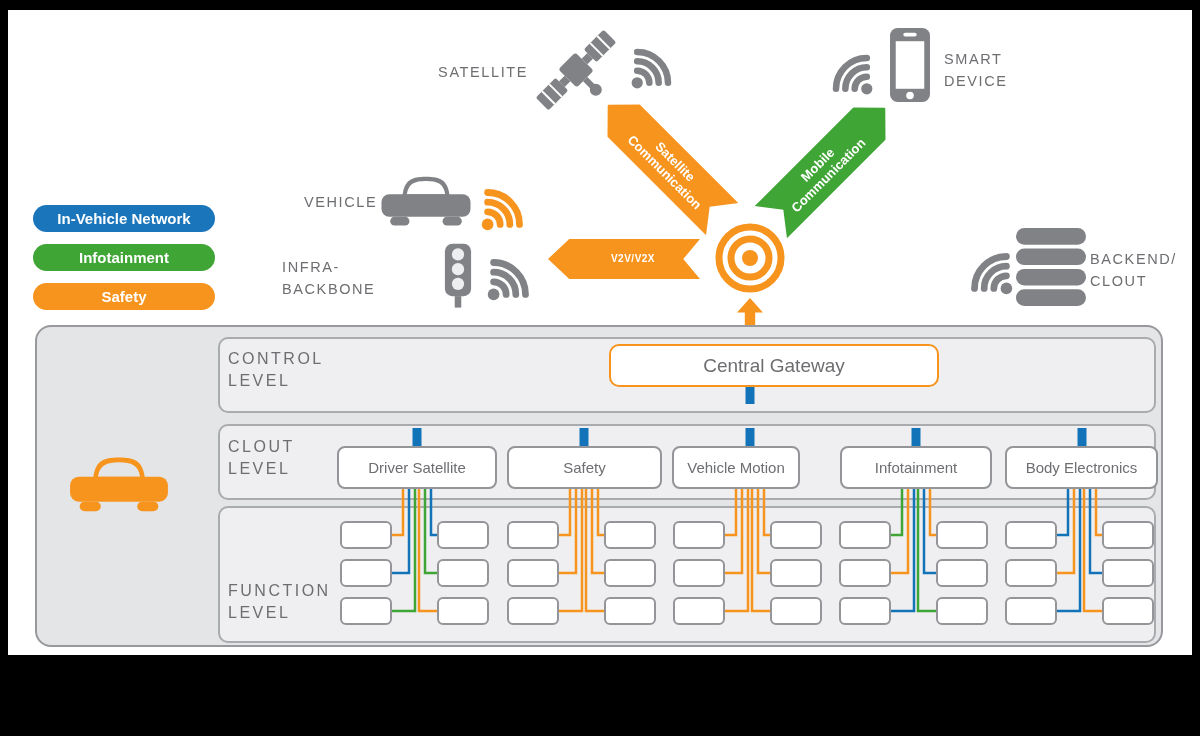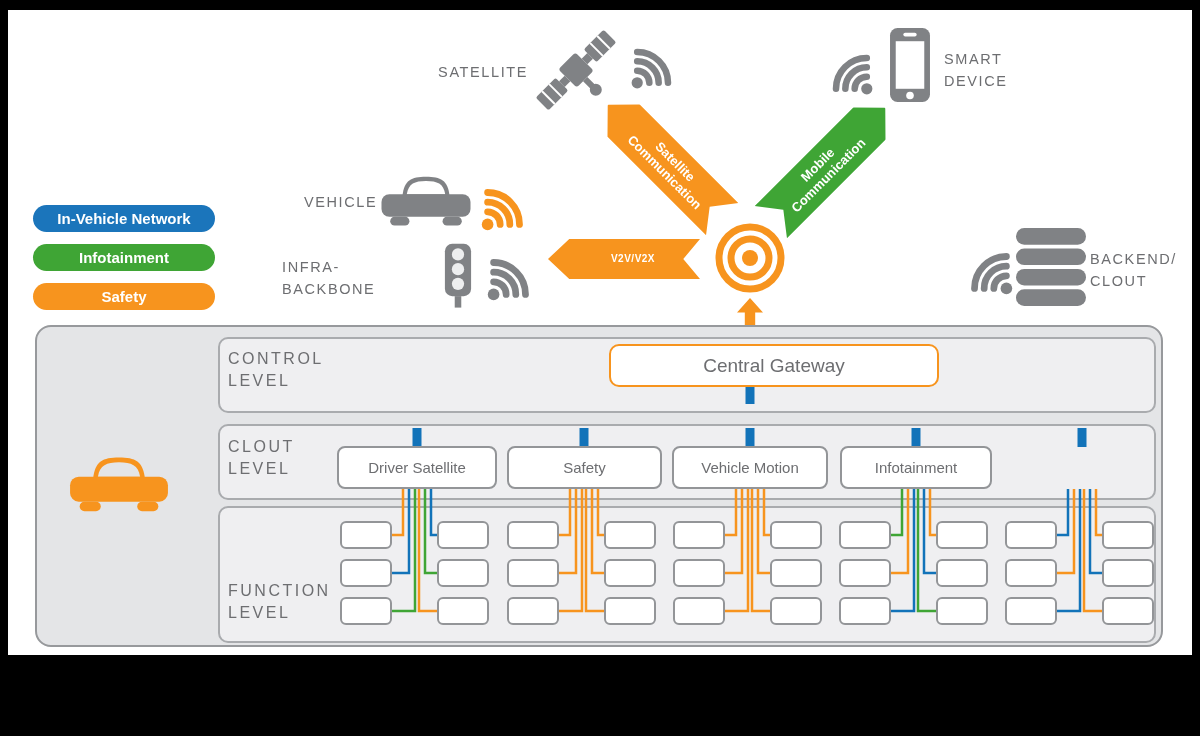--- a/index.html
+++ b/index.html
@@ -273,25 +273,28 @@
   <div class="gateway">
     <span>Central Gateway</span>
   </div>
 
   <div class="dbox" style="left:337px;width:160px">
     <span>Driver Satellite</span>
   </div>
   <div class="dbox" style="left:507px;width:155px">
     <span>Safety</span>
   </div>
-  <div class="dbox" style="left:672px;width:156px">
+  <div class="dbox" style="left:672px;width:128px">
     <span>Vehicle Motion</span>
   </div>
   <div class="dbox" style="left:840px;width:152px">
     <span>Infotainment</span>
+  </div>
+  <div class="dbox" style="left:1005px;width:153px">
+    <span>Body Electronics</span>
   </div>
 
   <div id="function-boxes" class="abs" style="left:0;top:0;width:1200px;height:736px;pointer-events:none">
       <div class="fbox" style="left: 340px; top: 521px;"></div>
       <div class="fbox" style="left: 437px; top: 521px;"></div>
       <div class="fbox" style="left: 340px; top: 559px;"></div>
       <div class="fbox" style="left: 437px; top: 559px;"></div>
       <div class="fbox" style="left: 340px; top: 597px;"></div>
       <div class="fbox" style="left: 437px; top: 597px;"></div>
       <div class="fbox" style="left: 507px; top: 521px;"></div>

